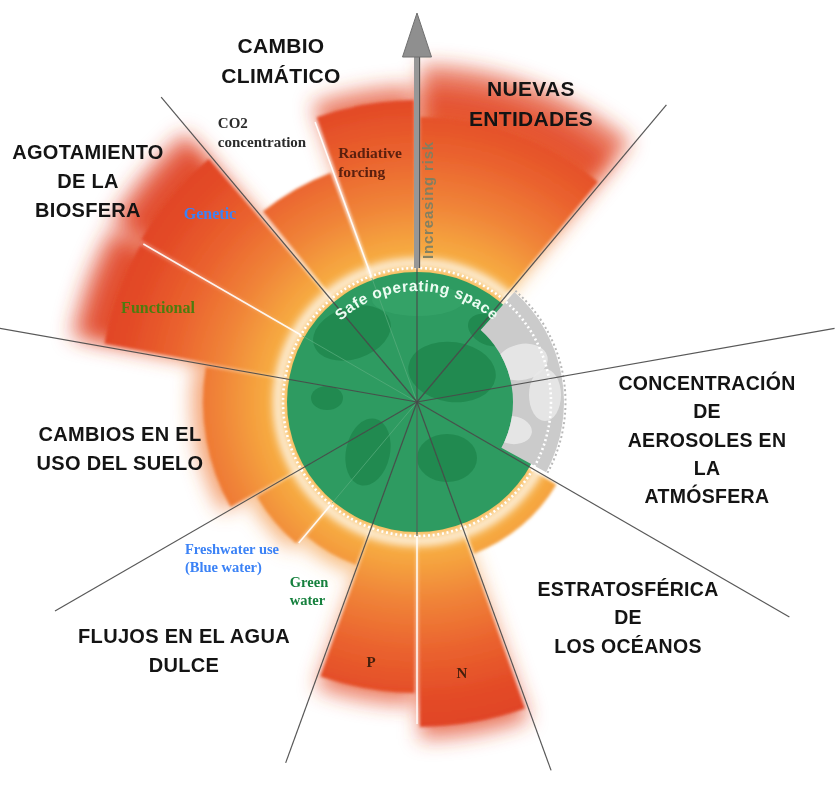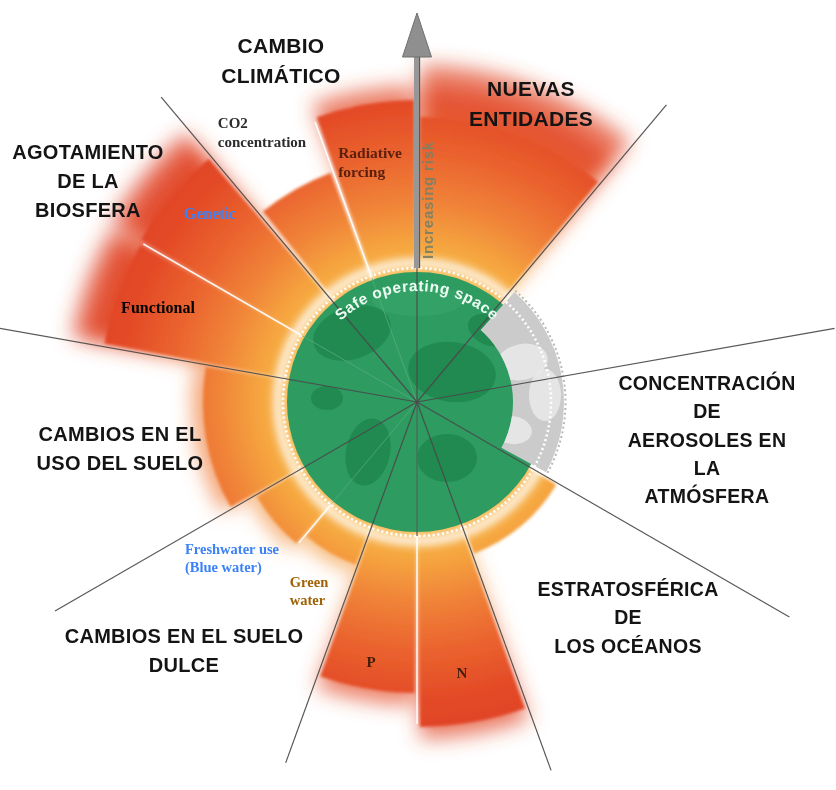--- a/index.html
+++ b/index.html
@@ -137,28 +137,28 @@
   <div class="big" style="left:88px;top:181px;font-size:20px;">AGOTAMIENTO
 DE LA
 BIOSFERA</div>
   <div class="big" style="left:120px;top:449px;font-size:20px;">CAMBIOS EN EL
 USO DEL SUELO</div>
   <div class="big" style="left:707px;top:440px;font-size:19.5px;">CONCENTRACIÓN DE
 AEROSOLES EN LA
 ATMÓSFERA</div>
   <div class="big" style="left:628px;top:617px;font-size:19.5px;">ESTRATOSFÉRICA DE
 LOS OCÉANOS</div>
-  <div class="big" style="left:184px;top:651px;font-size:20px;">CAMBIOS EN EL SUELO
+  <div class="big" style="left:184px;top:651px;font-size:20px;">FLUJOS EN EL AGUA
 DULCE</div>
 
   <div class="sub" style="left:262px;top:133px;font-size:15px;color:#2c2c2c;">CO2
 concentration</div>
   <div class="sub" style="left:370px;top:142px;font-size:15.5px;color:#5c200e;margin-top:20px;">Radiative
 forcing</div>
   <div class="sub" style="left:210px;top:214px;font-size:16px;color:#3b82f6;">Genetic</div>
-  <div class="sub" style="left:158px;top:308px;font-size:16px;color:#000000;">Functional</div>
+  <div class="sub" style="left:158px;top:308px;font-size:16px;color:#4d7c0f;">Functional</div>
   <div class="sub" style="left:232px;top:558px;font-size:14.5px;color:#3b82f6;">Freshwater use
 (Blue water)</div>
-  <div class="sub" style="left:309px;top:591px;font-size:14.5px;color:#a16207;">Green
+  <div class="sub" style="left:309px;top:591px;font-size:14.5px;color:#15803d;">Green
 water</div>
   <div class="sub" style="left:371px;top:662px;font-size:15px;color:#431e0c;">P</div>
   <div class="sub" style="left:462px;top:673px;font-size:15px;color:#431e0c;">N</div>
 </div>
 
 </body></html>

